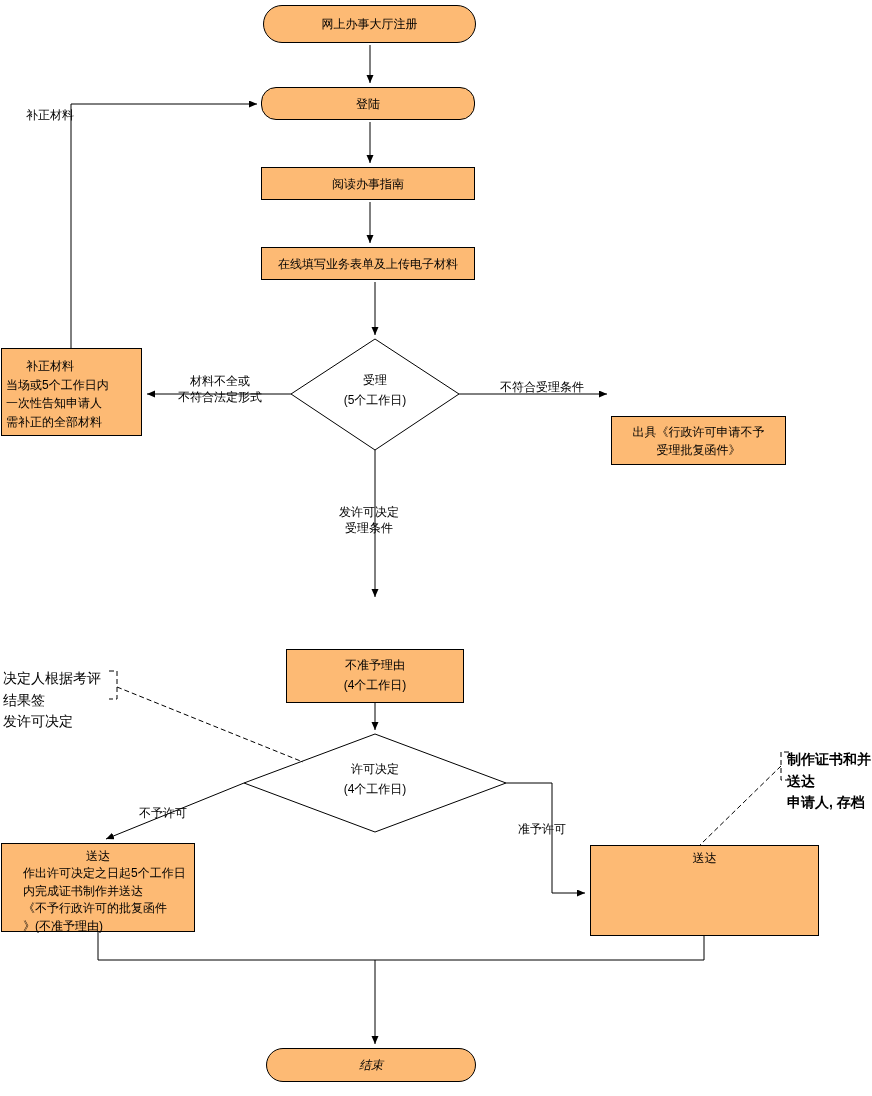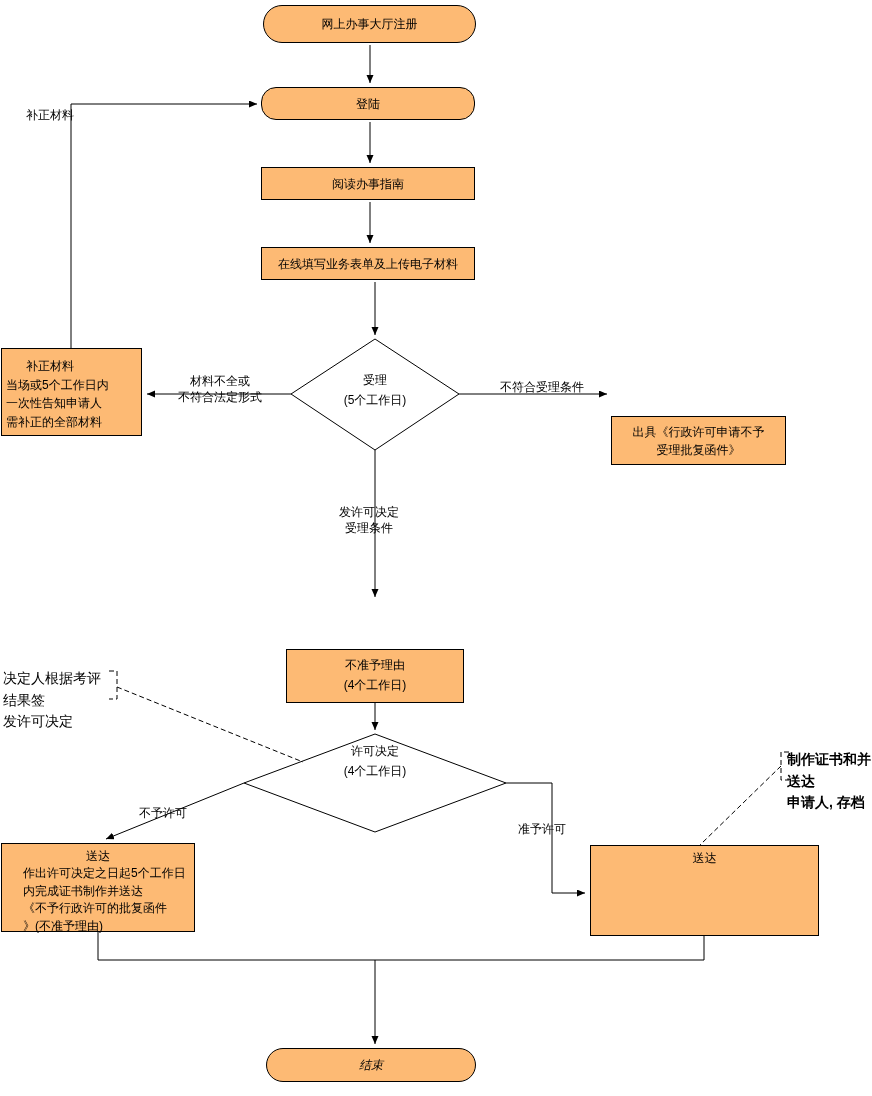--- a/index.html
+++ b/index.html
@@ -94,21 +94,21 @@
 当场或5个工作日内
 一次性告知申请人
 需补正的全部材料</div>
 
   <div class="node pre" style="left:611px;top:368px;width:175px;height:49px;">出具《行政许可申请不予
 受理批复函件》</div>
 
   <div class="node pre" style="left:286px;top:601px;width:178px;height:54px;line-height:1.65;">不准予理由
 (4个工作日)</div>
 
-  <div class="diamond-label" style="left:295px;top:742px;width:160px;">许可决定
+  <div class="diamond-label" style="left:295px;top:760px;width:160px;">许可决定
 (4个工作日)</div>
 
   <div class="node delivery" style="left:1px;top:843px;width:194px;height:89px;">
     <span class="title">送达</span>
     <span class="body">作出许可决定之日起5个工作日
 内完成证书制作并送达
 《不予行政许可的批复函件
 》(不准予理由)</span>
   </div>
 

